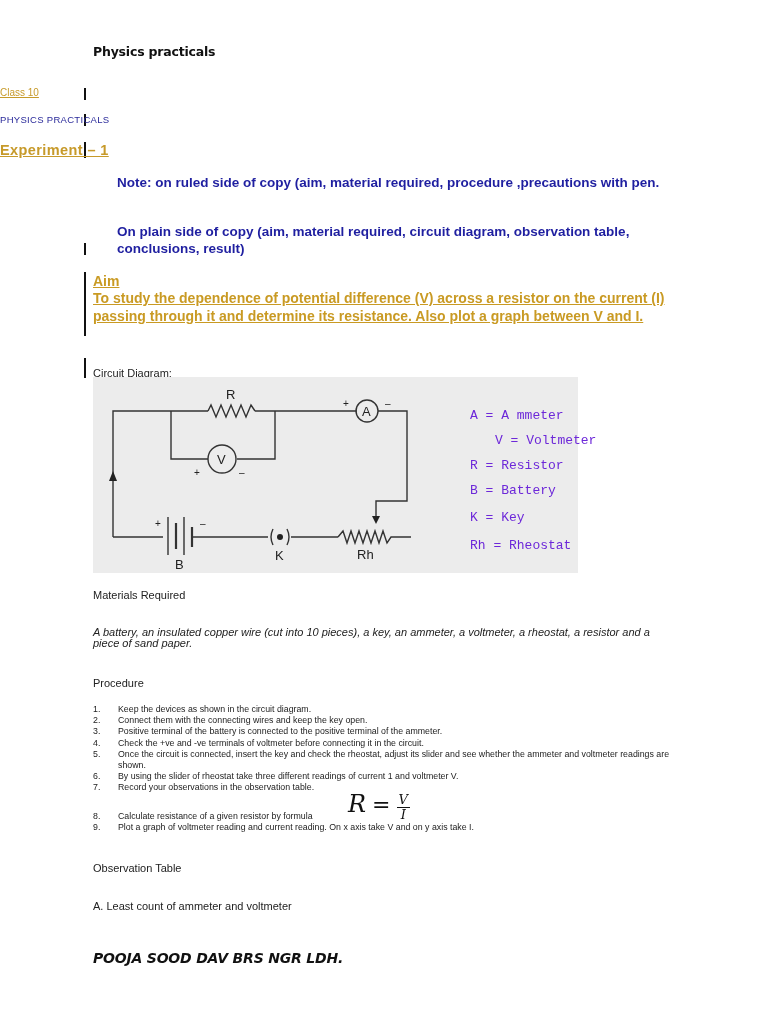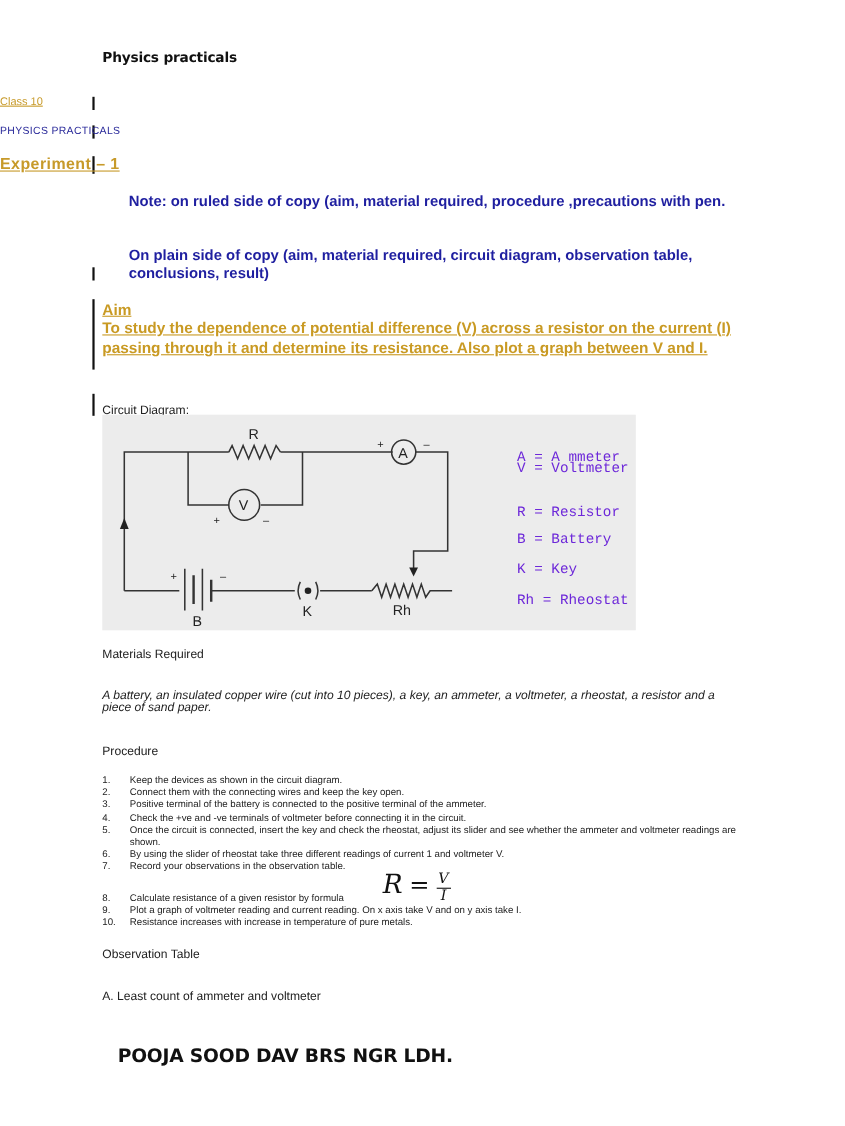--- a/index.html
+++ b/index.html
@@ -1,21 +1,21 @@
 <!DOCTYPE html>
 <html><head>
 <meta charset="utf-8">
 <style>
   * { margin: 0; padding: 0; box-sizing: border-box; }
   html, body { width: 768px; height: 1024px; background: #ffffff; overflow: hidden; }
   body { position: relative; font-family: "Liberation Sans", sans-serif; color: #222; }
 
   .abs { position: absolute; }
   .header-title { left: 93px; top: 44px; font-family: "DejaVu Sans", sans-serif; font-size: 12.5px; font-weight: 600; color: #111; letter-spacing: -0.2px; }
-  .footer-text { left: 107px; top: 950px; font-family: "DejaVu Sans", sans-serif; font-size: 17px; font-weight: bold; color: #111; letter-spacing: -0.2px; }
+  .footer-text { left: 93px; top: 950px; font-family: "DejaVu Sans", sans-serif; font-size: 14px; font-weight: bold; color: #111; letter-spacing: -0.2px; font-style: italic; }
 
   .cursor-bar { width: 1.5px; background: #111; }
 
   .center-line { left: 0; width: 628px; }
   .class-label { top: 87px; font-size: 10px; color: #c79a2a; text-decoration: underline; }
   .practicals-label { top: 114px; font-size: 9.5px; color: #2a2a9a; letter-spacing: 0.3px; }
   .experiment-title { top: 142px; font-size: 14.5px; font-weight: bold; color: #c79a2a; text-decoration: underline; letter-spacing: 0.4px; }
 
   .note { left: 93px; width: 580px; font-size: 13.5px; font-weight: bold; color: #1f1fa0; line-height: 17px; margin-left: 24px; }
   .note1 { top: 174px; }
@@ -120,21 +120,21 @@
       <text x="292" y="30" font-size="10">–</text>
       <text x="101" y="99" font-size="10">+</text>
       <text x="146" y="99" font-size="10">–</text>
       <text x="62" y="150" font-size="10">+</text>
       <text x="107" y="150" font-size="10">–</text>
     </g>
   </svg>
 </div>
 
 <div class="abs legend" style="top:408px;">A = A  mmeter</div>
-<div class="abs legend" style="top:418px;">V =  Voltmeter</div>
+<div class="abs legend" style="top:433px;margin-left:25px;">V =  Voltmeter</div>
 <div class="abs legend" style="top:458px;text-align:center;">R = Resistor</div>
 <div class="abs legend" style="top:483px;">B = Battery</div>
 <div class="abs legend" style="top:510px;">K = Key</div>
 <div class="abs legend" style="top:538px;">Rh = Rheostat</div>
 
 <div class="abs small materials-label">Materials Required</div>
 <div class="abs small materials-text">A battery, an insulated copper wire (cut into 10 pieces), a key, an ammeter, a voltmeter, a rheostat, a resistor and a piece of sand paper.</div>
 
 <div class="abs small procedure-label">Procedure</div>
 
@@ -175,22 +175,18 @@
 
 <div class="abs proc" style="top:811px;">
   <div class="proc-row">
       <span class="proc-num">8.</span>
       <span class="proc-text">Calculate resistance of a given resistor by formula</span>
     </div>
   <div class="proc-row">
       <span class="proc-num">9.</span>
       <span class="proc-text">Plot a graph of voltmeter reading and current reading. On x axis take V and on y axis take I.</span>
     </div>
-  <div class="proc-row">
-      <span class="proc-num">10.</span>
-      <span class="proc-text">Resistance increases with increase in temperature of pure metals.</span>
-    </div>
 </div>
 
 <div class="abs small obs-label">Observation Table</div>
 <div class="abs small least-label">A. Least count of ammeter and voltmeter</div>
 
 <div class="abs footer-text">POOJA SOOD DAV BRS NGR LDH.</div>
 
 </body></html>

